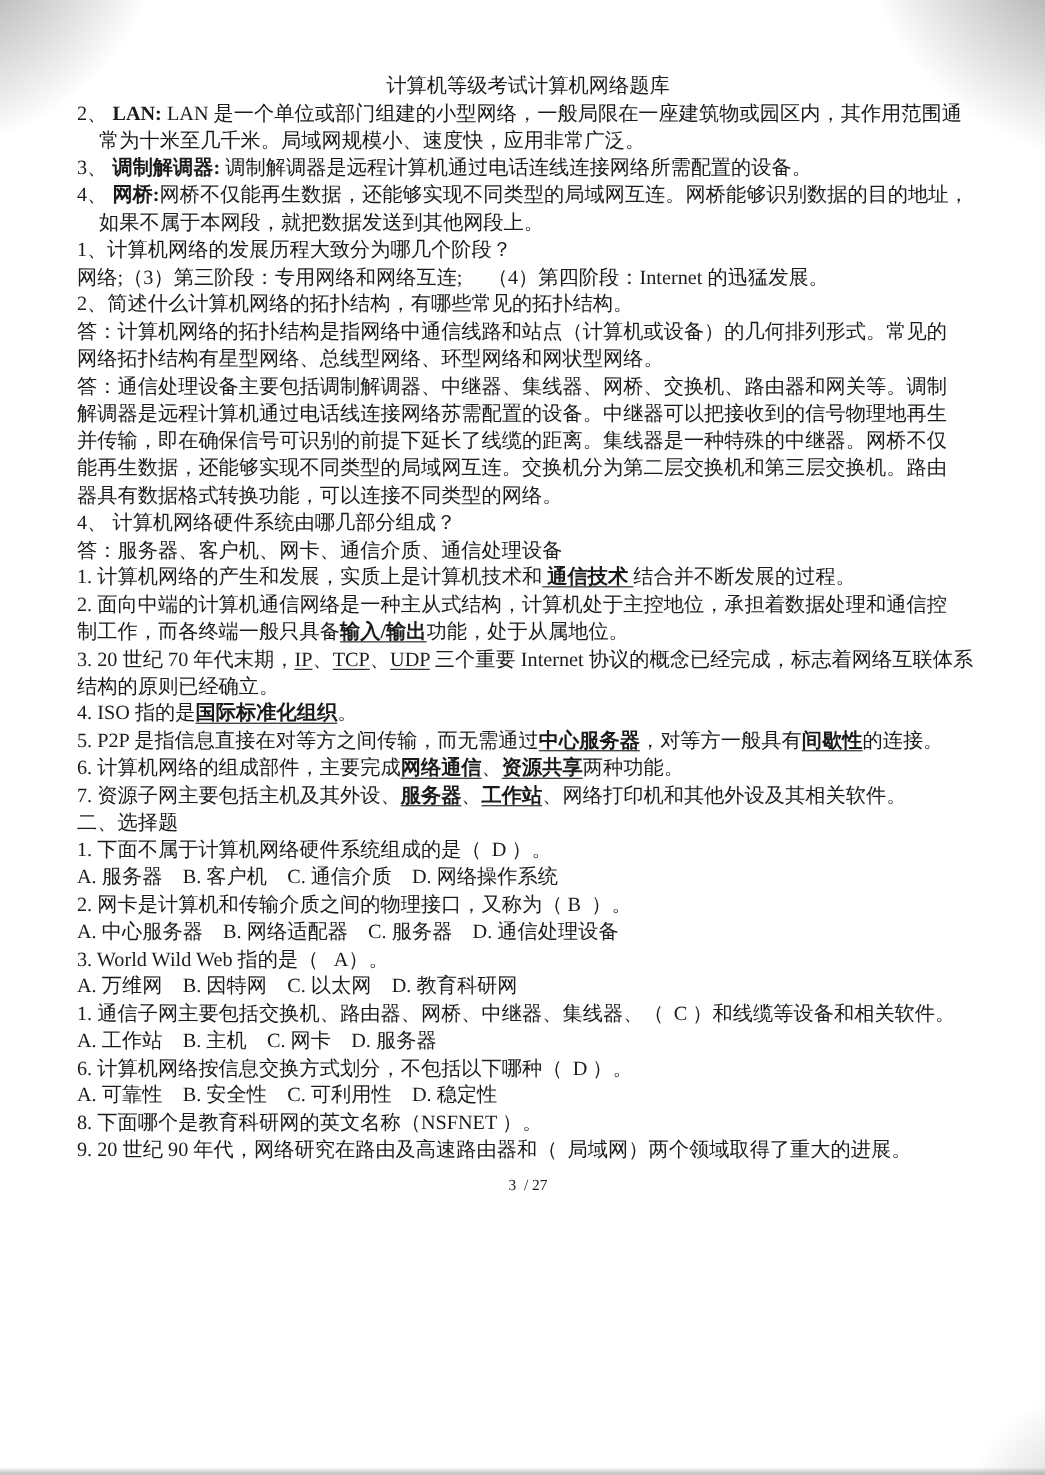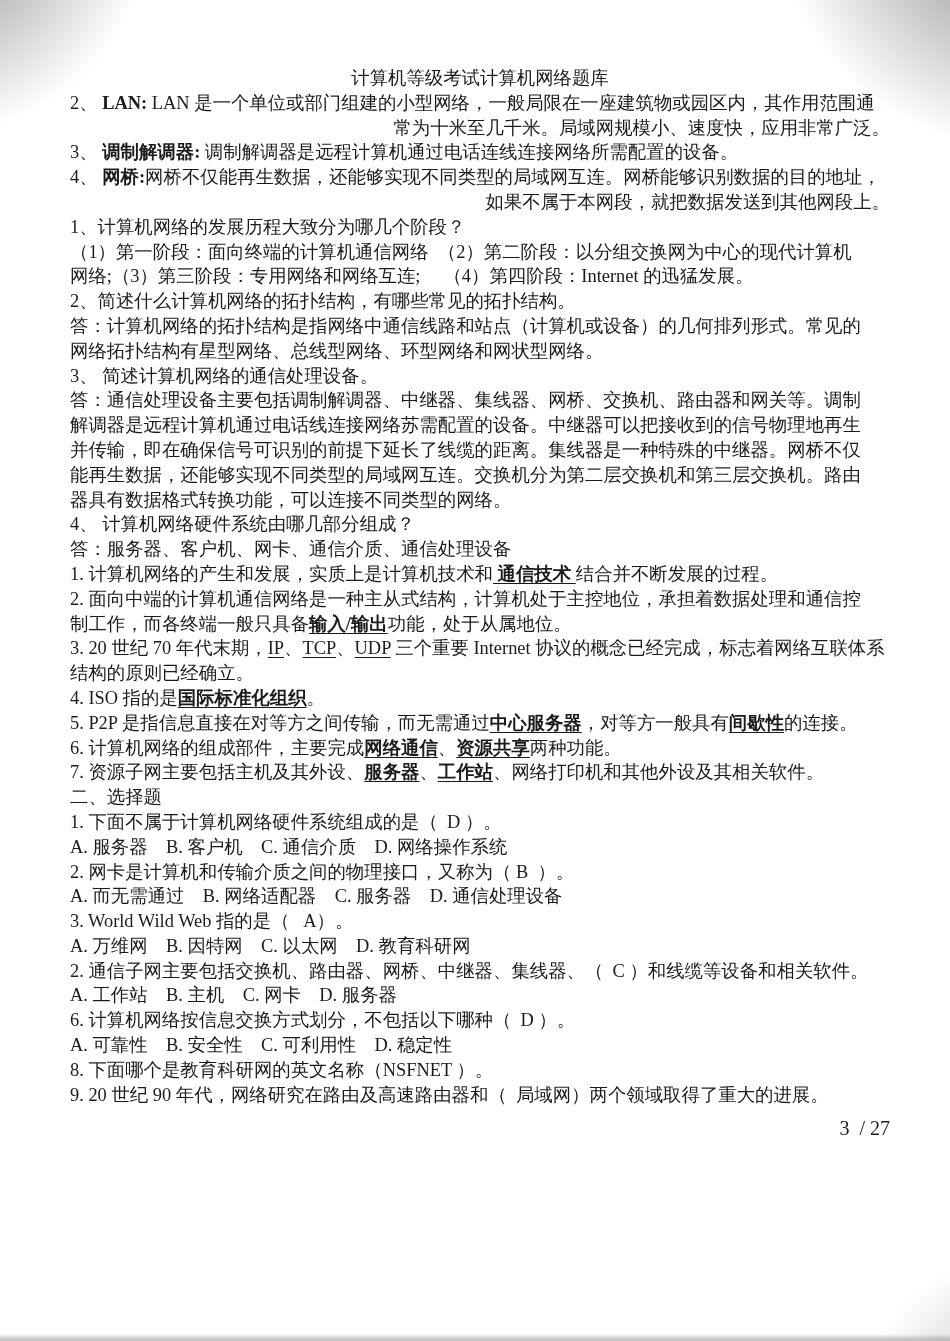--- a/index.html
+++ b/index.html
@@ -28,75 +28,73 @@
     text-align: center;
     font-size: 18.4px;
     line-height: 24.8px;
     white-space: pre;
   }
   .line {
     font-size: 18.4px;
     line-height: 24.8px;
     white-space: pre;
   }
-  .line.indent1 { padding-left: 20px; text-align: right; }
+  .line.indent1 { padding-left: 20px; }
   .b  { font-weight: bold; margin-top: 13px; }
   .u  { text-decoration: underline; text-underline-offset: 3px; }
   .bu { font-weight: bold; text-decoration: underline; text-underline-offset: 3px; }
   .pagenum {
     margin-top: 9px;
-    text-align: right;
-    font-size: 20px;
+    text-align: center;
+    font-size: 14px;
     line-height: 24.8px;
     white-space: pre;
   }
 </style>
 </head>
 <body>
 
 <div class="page">
   <div class="content">
     <div class="title">计算机等级考试计算机网络题库</div>
     <div id="doc-body">
         <div class="line"><span>2、 </span><span class="b">LAN:</span><span> LAN 是一个单位或部门组建的小型网络，一般局限在一座建筑物或园区内，其作用范围通</span></div>
         <div class="line indent1"><span>常为十米至几千米。局域网规模小、速度快，应用非常广泛。</span></div>
         <div class="line"><span>3、 </span><span class="b">调制解调器:</span><span> 调制解调器是远程计算机通过电话连线连接网络所需配置的设备。</span></div>
         <div class="line"><span>4、 </span><span class="b">网桥:</span><span>网桥不仅能再生数据，还能够实现不同类型的局域网互连。网桥能够识别数据的目的地址，</span></div>
         <div class="line indent1"><span>如果不属于本网段，就把数据发送到其他网段上。</span></div>
         <div class="line"><span>1、计算机网络的发展历程大致分为哪几个阶段？</span></div>
-        <div class="line"><span>（1）第一阶段：面向终端的计算机通信网络  （2）第二阶段：以分组交换网为中心的现代计算机</span></div>
         <div class="line"><span>网络;（3）第三阶段：专用网络和网络互连;     （4）第四阶段：Internet 的迅猛发展。</span></div>
         <div class="line"><span>2、简述什么计算机网络的拓扑结构，有哪些常见的拓扑结构。</span></div>
         <div class="line"><span>答：计算机网络的拓扑结构是指网络中通信线路和站点（计算机或设备）的几何排列形式。常见的</span></div>
         <div class="line"><span>网络拓扑结构有星型网络、总线型网络、环型网络和网状型网络。</span></div>
-        <div class="line"><span>3、 简述计算机网络的通信处理设备。</span></div>
         <div class="line"><span>答：通信处理设备主要包括调制解调器、中继器、集线器、网桥、交换机、路由器和网关等。调制</span></div>
         <div class="line"><span>解调器是远程计算机通过电话线连接网络苏需配置的设备。中继器可以把接收到的信号物理地再生</span></div>
         <div class="line"><span>并传输，即在确保信号可识别的前提下延长了线缆的距离。集线器是一种特殊的中继器。网桥不仅</span></div>
         <div class="line"><span>能再生数据，还能够实现不同类型的局域网互连。交换机分为第二层交换机和第三层交换机。路由</span></div>
         <div class="line"><span>器具有数据格式转换功能，可以连接不同类型的网络。</span></div>
         <div class="line"><span>4、 计算机网络硬件系统由哪几部分组成？</span></div>
         <div class="line"><span>答：服务器、客户机、网卡、通信介质、通信处理设备</span></div>
         <div class="line"><span>1. 计算机网络的产生和发展，实质上是计算机技术和</span><span class="bu"> 通信技术 </span><span>结合并不断发展的过程。</span></div>
         <div class="line"><span>2. 面向中端的计算机通信网络是一种主从式结构，计算机处于主控地位，承担着数据处理和通信控</span></div>
         <div class="line"><span>制工作，而各终端一般只具备</span><span class="bu">输入/输出</span><span>功能，处于从属地位。</span></div>
         <div class="line"><span>3. 20 世纪 70 年代末期，</span><span class="u">IP</span><span>、</span><span class="u">TCP</span><span>、</span><span class="u">UDP</span><span> 三个重要 Internet 协议的概念已经完成，标志着网络互联体系</span></div>
         <div class="line"><span>结构的原则已经确立。</span></div>
         <div class="line"><span>4. ISO 指的是</span><span class="bu">国际标准化组织</span><span>。</span></div>
         <div class="line"><span>5. P2P 是指信息直接在对等方之间传输，而无需通过</span><span class="bu">中心服务器</span><span>，对等方一般具有</span><span class="bu">间歇性</span><span>的连接。</span></div>
         <div class="line"><span>6. 计算机网络的组成部件，主要完成</span><span class="bu">网络通信</span><span>、</span><span class="bu">资源共享</span><span>两种功能。</span></div>
         <div class="line"><span>7. 资源子网主要包括主机及其外设、</span><span class="bu">服务器</span><span>、</span><span class="bu">工作站</span><span>、网络打印机和其他外设及其相关软件。</span></div>
         <div class="line"><span>二、选择题</span></div>
         <div class="line"><span>1. 下面不属于计算机网络硬件系统组成的是（  D ）。</span></div>
         <div class="line"><span>A. 服务器    B. 客户机    C. 通信介质    D. 网络操作系统</span></div>
         <div class="line"><span>2. 网卡是计算机和传输介质之间的物理接口，又称为（ B  ）。</span></div>
-        <div class="line"><span>A. 而无需通过    B. 网络适配器    C. 服务器    D. 通信处理设备</span></div>
+        <div class="line"><span>A. 中心服务器    B. 网络适配器    C. 服务器    D. 通信处理设备</span></div>
         <div class="line"><span>3. World Wild Web 指的是（   A）。</span></div>
         <div class="line"><span>A. 万维网    B. 因特网    C. 以太网    D. 教育科研网</span></div>
-        <div class="line"><span>2. 通信子网主要包括交换机、路由器、网桥、中继器、集线器、（  C ）和线缆等设备和相关软件。</span></div>
+        <div class="line"><span>1. 通信子网主要包括交换机、路由器、网桥、中继器、集线器、（  C ）和线缆等设备和相关软件。</span></div>
         <div class="line"><span>A. 工作站    B. 主机    C. 网卡    D. 服务器</span></div>
         <div class="line"><span>6. 计算机网络按信息交换方式划分，不包括以下哪种（  D ）。</span></div>
         <div class="line"><span>A. 可靠性    B. 安全性    C. 可利用性    D. 稳定性</span></div>
         <div class="line"><span>8. 下面哪个是教育科研网的英文名称（NSFNET ）。</span></div>
         <div class="line"><span>9. 20 世纪 90 年代，网络研究在路由及高速路由器和（  局域网）两个领域取得了重大的进展。</span></div>
       </div>
     <div class="pagenum">3  / 27</div>
   </div>
 </div>
 

